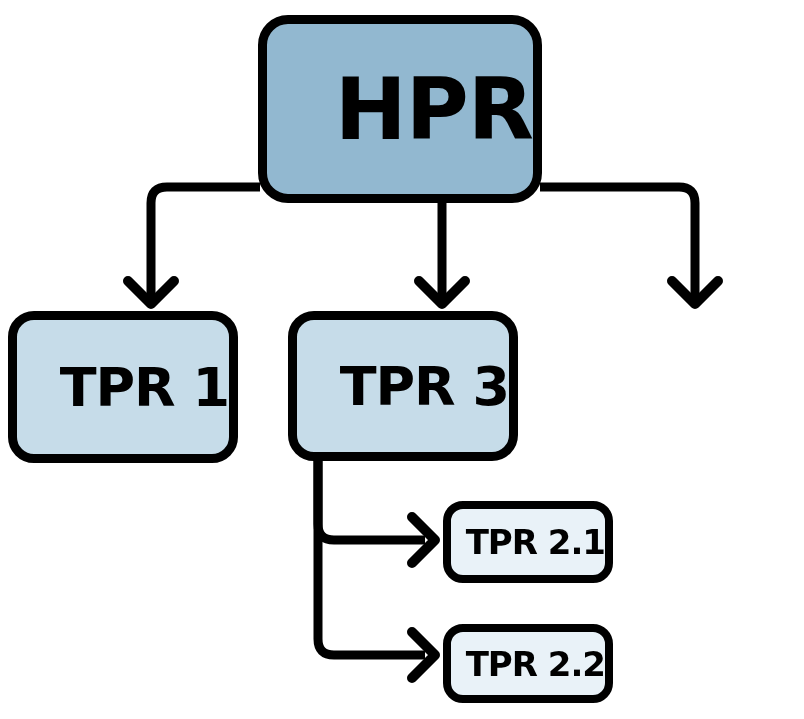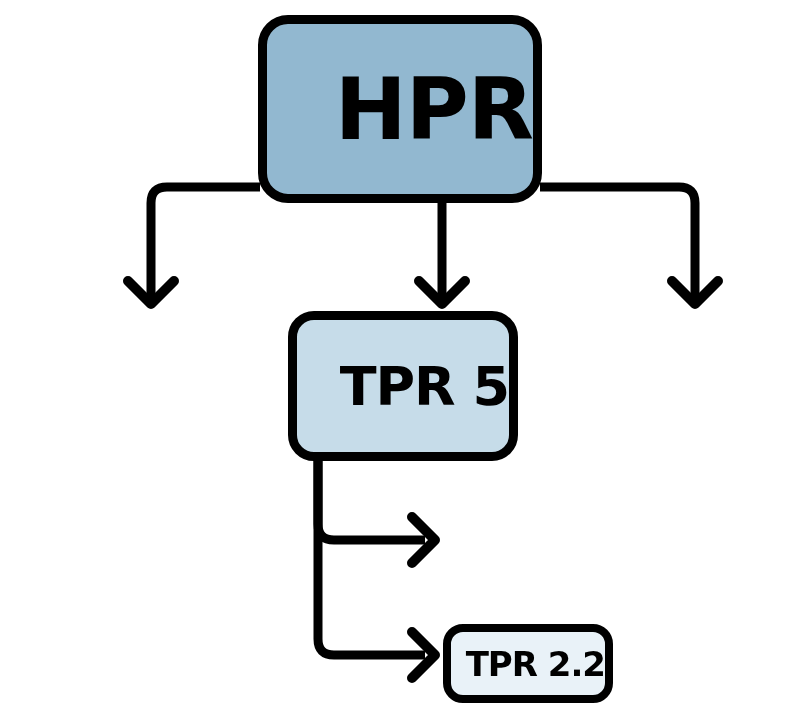--- a/index.html
+++ b/index.html
@@ -88,24 +88,30 @@
     <g>
       <path class="edge" d="M 318 450 L 318 639 Q 318 655 334 655 L 425 655"></path>
       <path class="arrowhead" d="M 412 632 L 435 655 L 412 678"></path>
     </g>
   </svg>
 
   <div class="node node-root" style="left:258px; top:15px; width:284px; height:188px;">
     <span>HPR</span>
   </div>
 
+  <div class="node node-child" style="left:8px; top:311px; width:230px; height:152px;">
+    <span>TPR 1</span>
+  </div>
 
   <div class="node node-child" style="left:288px; top:311px; width:230px; height:150px;">
-    <span>TPR 5</span>
+    <span>TPR 3</span>
   </div>
 
 
+  <div class="node node-leaf" style="left:443px; top:501px; width:170px; height:82px;">
+    <span>TPR 2.1</span>
+  </div>
 
   <div class="node node-leaf" style="left:443px; top:624px; width:170px; height:79px;padding-left:42px;">
     <span>TPR 2.2</span>
   </div>
 
 </div>
 
 </body></html>

